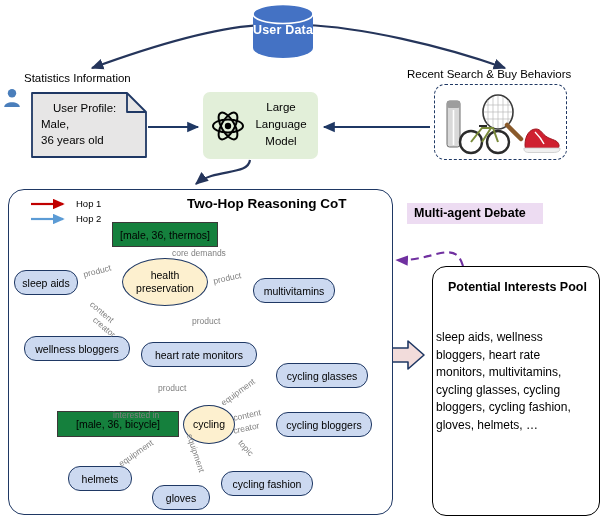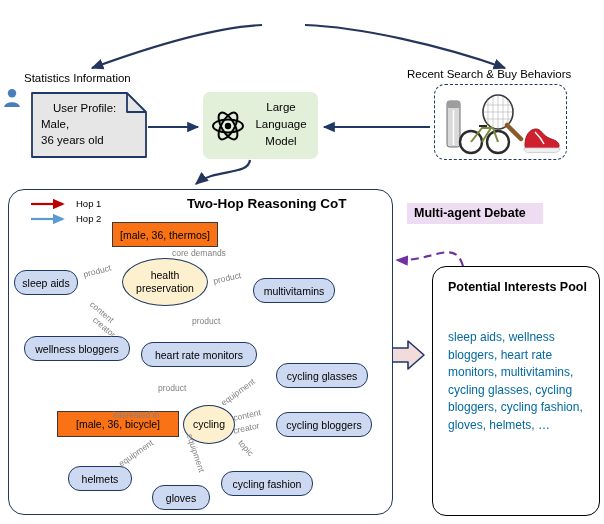--- a/index.html
+++ b/index.html
@@ -153,21 +153,21 @@
     color: #000;
     display: flex;
     align-items: center;
     justify-content: center;
     text-align: center;
     z-index: 5;
   }
   .qbox {
     position: absolute;
     box-sizing: border-box;
-    background: #f97316;
+    background: #15803d;
     border: 1.6px solid #3b3838;
     font-size: 10.5px;
     color: #000;
     display: flex;
     align-items: center;
     justify-content: center;
     z-index: 5;
     white-space: nowrap;
   }
   .elabel {
@@ -203,25 +203,25 @@
     position: absolute;
     left: 15px; top: 12px;
     width: 140px;
     font-size: 12.5px;
     font-weight: bold;
     line-height: 16px;
     color: #000;
   }
   .pool-body {
     position: absolute;
-    left: 15px; top: 62px;
+    left: 3px; top: 62px;
     width: 142px;
     font-size: 12px;
     line-height: 17.5px;
-    color: #0369a1;
+    color: #000000;
   }
 </style>
 </head>
 <body>
 
 <div id="canvas">
 
   <svg id="edges" viewBox="0 0 604 524">
     <defs>
       <marker id="ah-navy" markerWidth="7" markerHeight="7" refX="5.4" refY="3" orient="auto">
@@ -269,20 +269,28 @@
     <path d="M195,440 L133,478" fill="none" stroke="#3a67a8" stroke-width="2" marker-end="url(#ah-edge)"></path>
     <path d="M204,441 L178,492" fill="none" stroke="#3a67a8" stroke-width="2" marker-end="url(#ah-edge)"></path>
 
     <g>
       <path d="M386,348 L408,348 L408,341 L424,355 L408,369 L408,362 L386,362 z" fill="#f2dcdb" stroke="#1f3864" stroke-width="1.6" stroke-linejoin="round"></path>
     </g>
 
     <path d="M463,266 C455,238 432,262 397,260" fill="none" stroke="#7030a0" stroke-width="2.1" stroke-dasharray="8,5" marker-end="url(#ah-purple)"></path>
   </svg>
 
+  <div class="abs db-cyl">
+    <svg width="62" height="54" viewBox="0 0 62 54">
+      <path d="M1,10 L1,44 A30,10 0 0 0 61,44 L61,10 z" fill="#4472c4"></path>
+      <ellipse cx="31" cy="10" rx="30" ry="9.5" fill="#4472c4"></ellipse>
+      <ellipse cx="31" cy="10" rx="30" ry="9.5" fill="none" stroke="#ffffff" stroke-width="1.6"></ellipse>
+    </svg>
+    <div class="db-label">User Data</div>
+  </div>
 
   <div class="abs caption cap-stats">Statistics Information</div>
   <div class="abs caption cap-behav">Recent Search &amp; Buy Behaviors</div>
 
   <div class="abs person-icon">
     <svg width="18" height="20" viewBox="0 0 18 20">
       <circle cx="9" cy="5.2" r="4.2" fill="#4a7ebb"></circle>
       <path d="M1.2,19 C1.2,12.5 16.8,12.5 16.8,19 z" fill="#4a7ebb"></path>
     </svg>
   </div>

